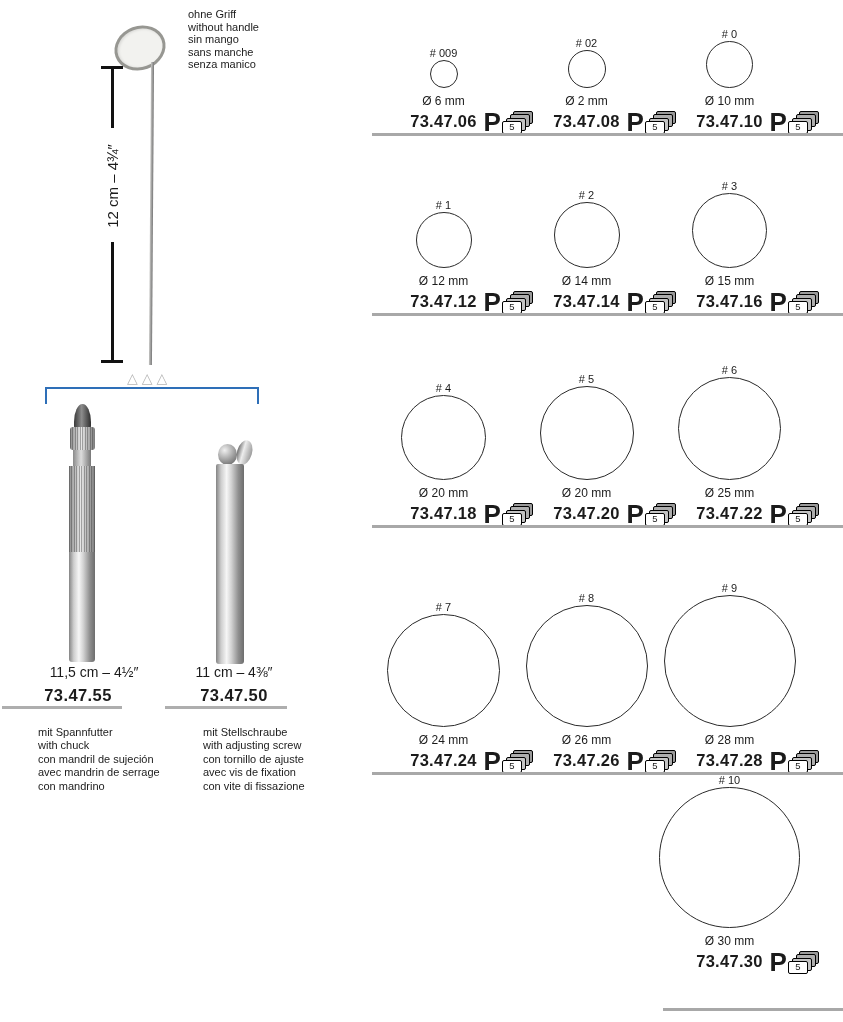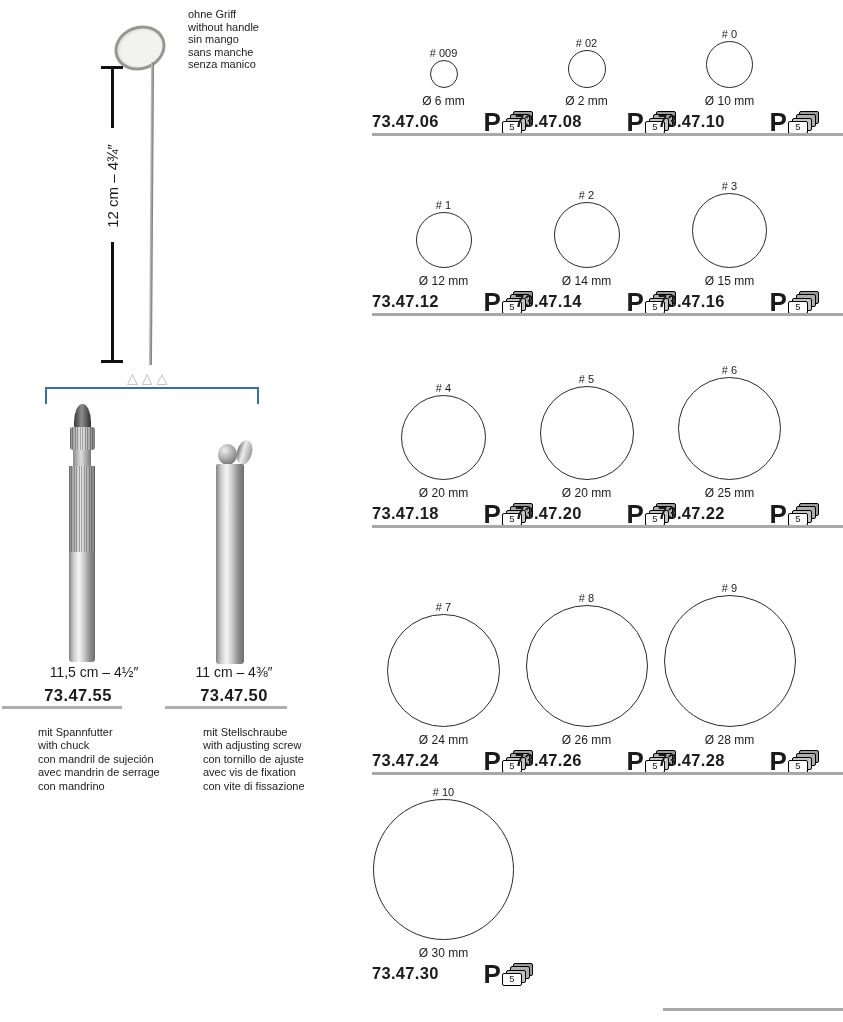--- a/index.html
+++ b/index.html
@@ -67,21 +67,21 @@
 
   
   #grid{left:372px;top:0;width:471px;height:1022px;}
   .grow{position:absolute;left:0;width:429px;display:flex;}
   .cell{width:143px;display:flex;flex-direction:column;align-items:center;
     justify-content:flex-end;position:relative;}
   .fig{margin-bottom:1px;font-size:11px;white-space:nowrap;}
   .circle{border:1.5px solid #2a2a2a;border-radius:50%;background:#fff;box-sizing:border-box;}
   .dia{margin-top:6px;font-size:12px;white-space:nowrap;}
   .coderow{margin-top:1px;height:24px;width:100%;position:relative;}
-  .code{display:block;font-weight:bold;font-size:16.5px;line-height:24px;letter-spacing:.3px;}
+  .code{display:block;text-align:center;font-weight:bold;font-size:16.5px;line-height:24px;letter-spacing:.3px;}
   .picon{position:absolute;left:calc(50% + 40px);bottom:-1px;display:flex;align-items:flex-end;}
   .pletter{font-weight:bold;font-size:26px;line-height:24px;}
   .cards{position:relative;width:35px;height:26px;margin-left:1px;}
   .card{position:absolute;width:20px;height:13px;border:1.4px solid #000;border-radius:2px;box-sizing:border-box;}
   .c0{left:0;bottom:0;background:#fff;font-size:9.5px;line-height:10px;text-align:center;font-weight:normal;}
   .c1{left:4px;bottom:3.5px;background:#c4c4c4;}
   .c2{left:8px;bottom:7px;background:#aeaeae;}
   .c3{left:11px;bottom:10px;background:#9a9a9a;}
   .row-ul{position:absolute;height:3px;background:#a8a8a8;}
 </style>
@@ -334,21 +334,21 @@
               <i class="card c3"></i>
               <i class="card c2"></i>
               <i class="card c1"></i>
               <span class="card c0">5</span>
             </span>
       </span>
     </div>
   </div>
     </div>
     <div class="row-ul" style="top: 772px; left: 0px; width: 471px;"></div>
-    <div class="grow" style="top: 786px; height: 222px; flex-direction: column;">
+    <div class="grow" style="top: 751px; height: 222px;">
       <div class="cell"></div>
       <div class="cell"></div>
       <div class="cell">
     <div class="fig"># 10</div>
     <div class="circle" style="width: 141px; height: 141px;"></div>
     <div class="dia">Ø 30 mm</div>
     <div class="coderow">
       <span class="code">73.47.30</span>
       <span class="picon">
         <span class="pletter">P</span>

